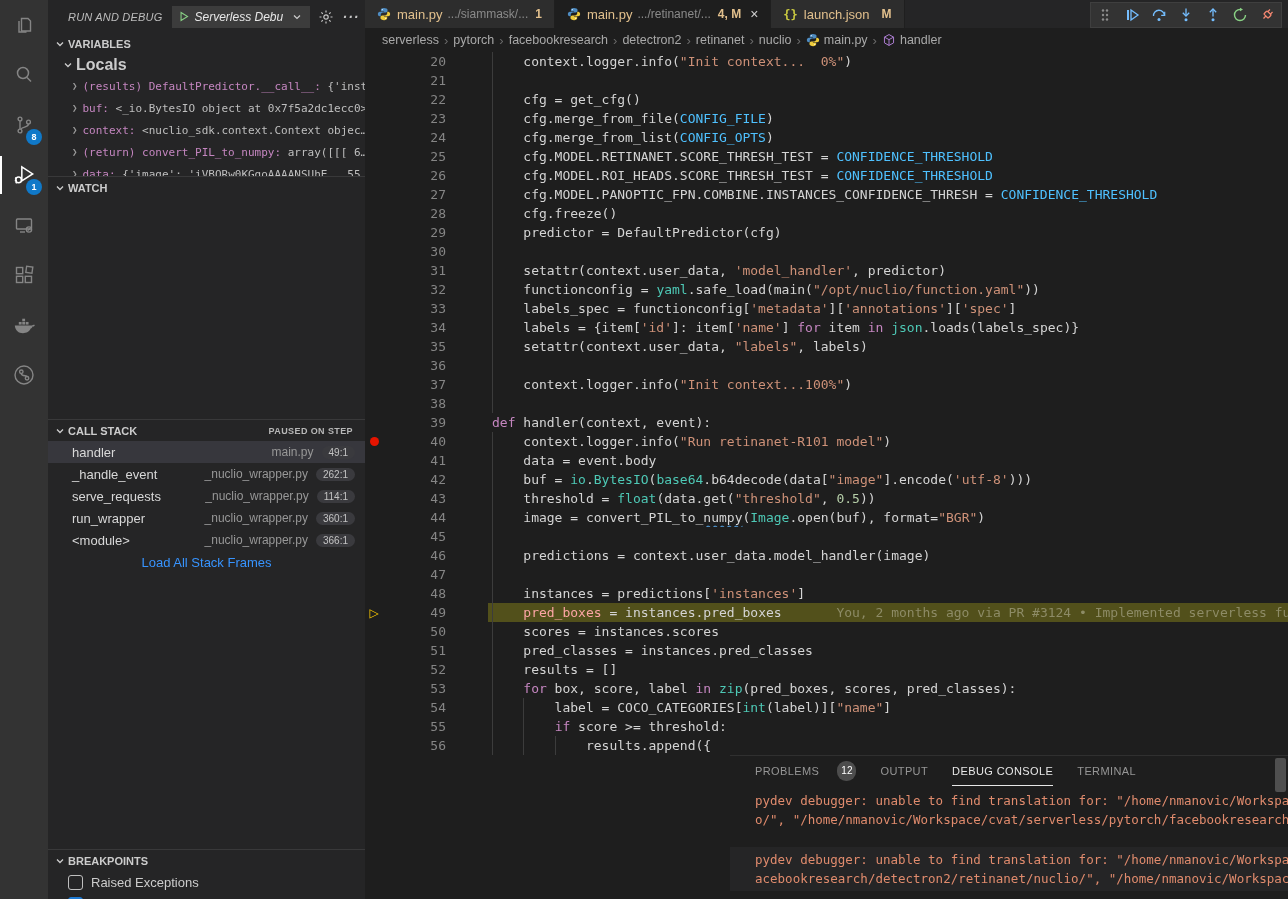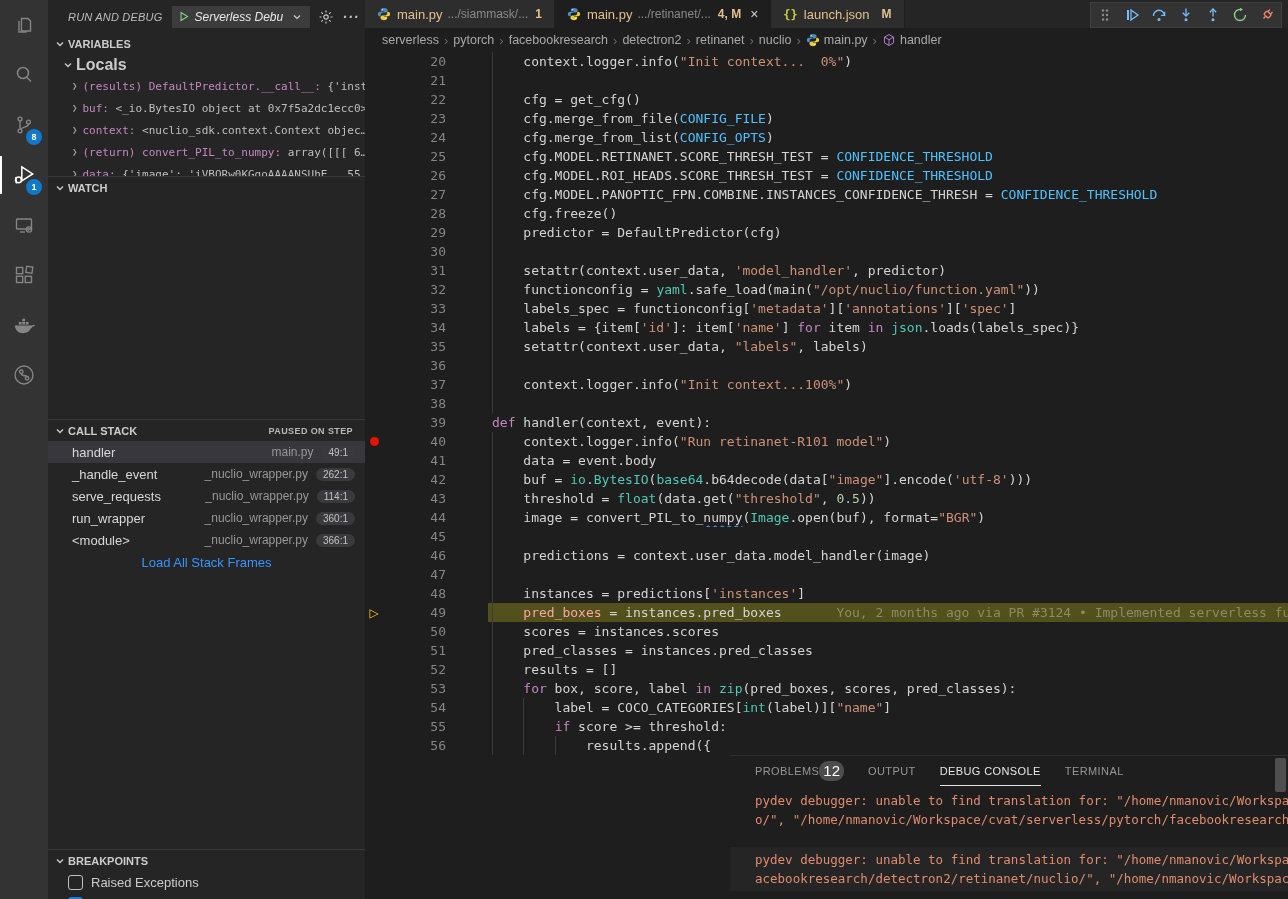--- a/index.html
+++ b/index.html
@@ -80,21 +80,21 @@
   .tp { color:#d4d4d4; } .tk { color:#c586c0; } .ts { color:#ce9178; } .tc { color:#4fc1ff; }
   .tt { color:#4ec9b6; } .tn { color:#b5cea8; } .tv { color:#fca5a5; }
   .te { color:#d4d4d4; text-decoration:underline; text-decoration-style:wavy; text-decoration-color:#4e94ce; text-underline-offset:3px; }
   .blame { color:#8d8b66; margin-left:7ch; }
 
   
   #panel { position:absolute; left:365px; right:0; top:755px; bottom:0; background:#1e1e1e; border-top:1px solid #303030; }
   #panel-tabs { height:30px; display:flex; align-items:stretch; padding-left:25px; gap:24px; }
   .ptab { display:flex; align-items:center; font-size:11px; letter-spacing:.4px; color:#969696; border-bottom:1px solid transparent; cursor:pointer; }
   .ptab.active { color:#e7e7e7; border-bottom-color:#e7e7e7; }
-  .ptab-badge { margin-left:0; min-width:17px; height:17px; border-radius:9px; background:#4d4d4d; color:#ffffff; font-size:15px; display:flex; align-items:center; justify-content:center; padding:10px 4px; letter-spacing:0; }
+  .ptab-badge { margin-left:18px; min-width:17px; height:17px; border-radius:9px; background:#4d4d4d; color:#ffffff; font-size:10px; display:flex; align-items:center; justify-content:center; padding:10px 4px; letter-spacing:0; }
   #console { padding-top:5px; font:12.5px/19px "DejaVu Sans Mono",monospace; color:#e08b6d; }
   .cgroup { padding:0 0 0 25px; white-space:pre; overflow:hidden; }
   .cgroup.alt { background:#252526; margin-top:18px; padding-top:3px; padding-bottom:3px; }
   #panel-scroll-thumb { position:absolute; right:2px; top:2px; width:11px; height:34px; background:#4f4f4f; border-radius:2px; cursor:pointer; }
 </style>
 </head>
 <body>
 
 <div id="activitybar">
   <div class="ab-item">

